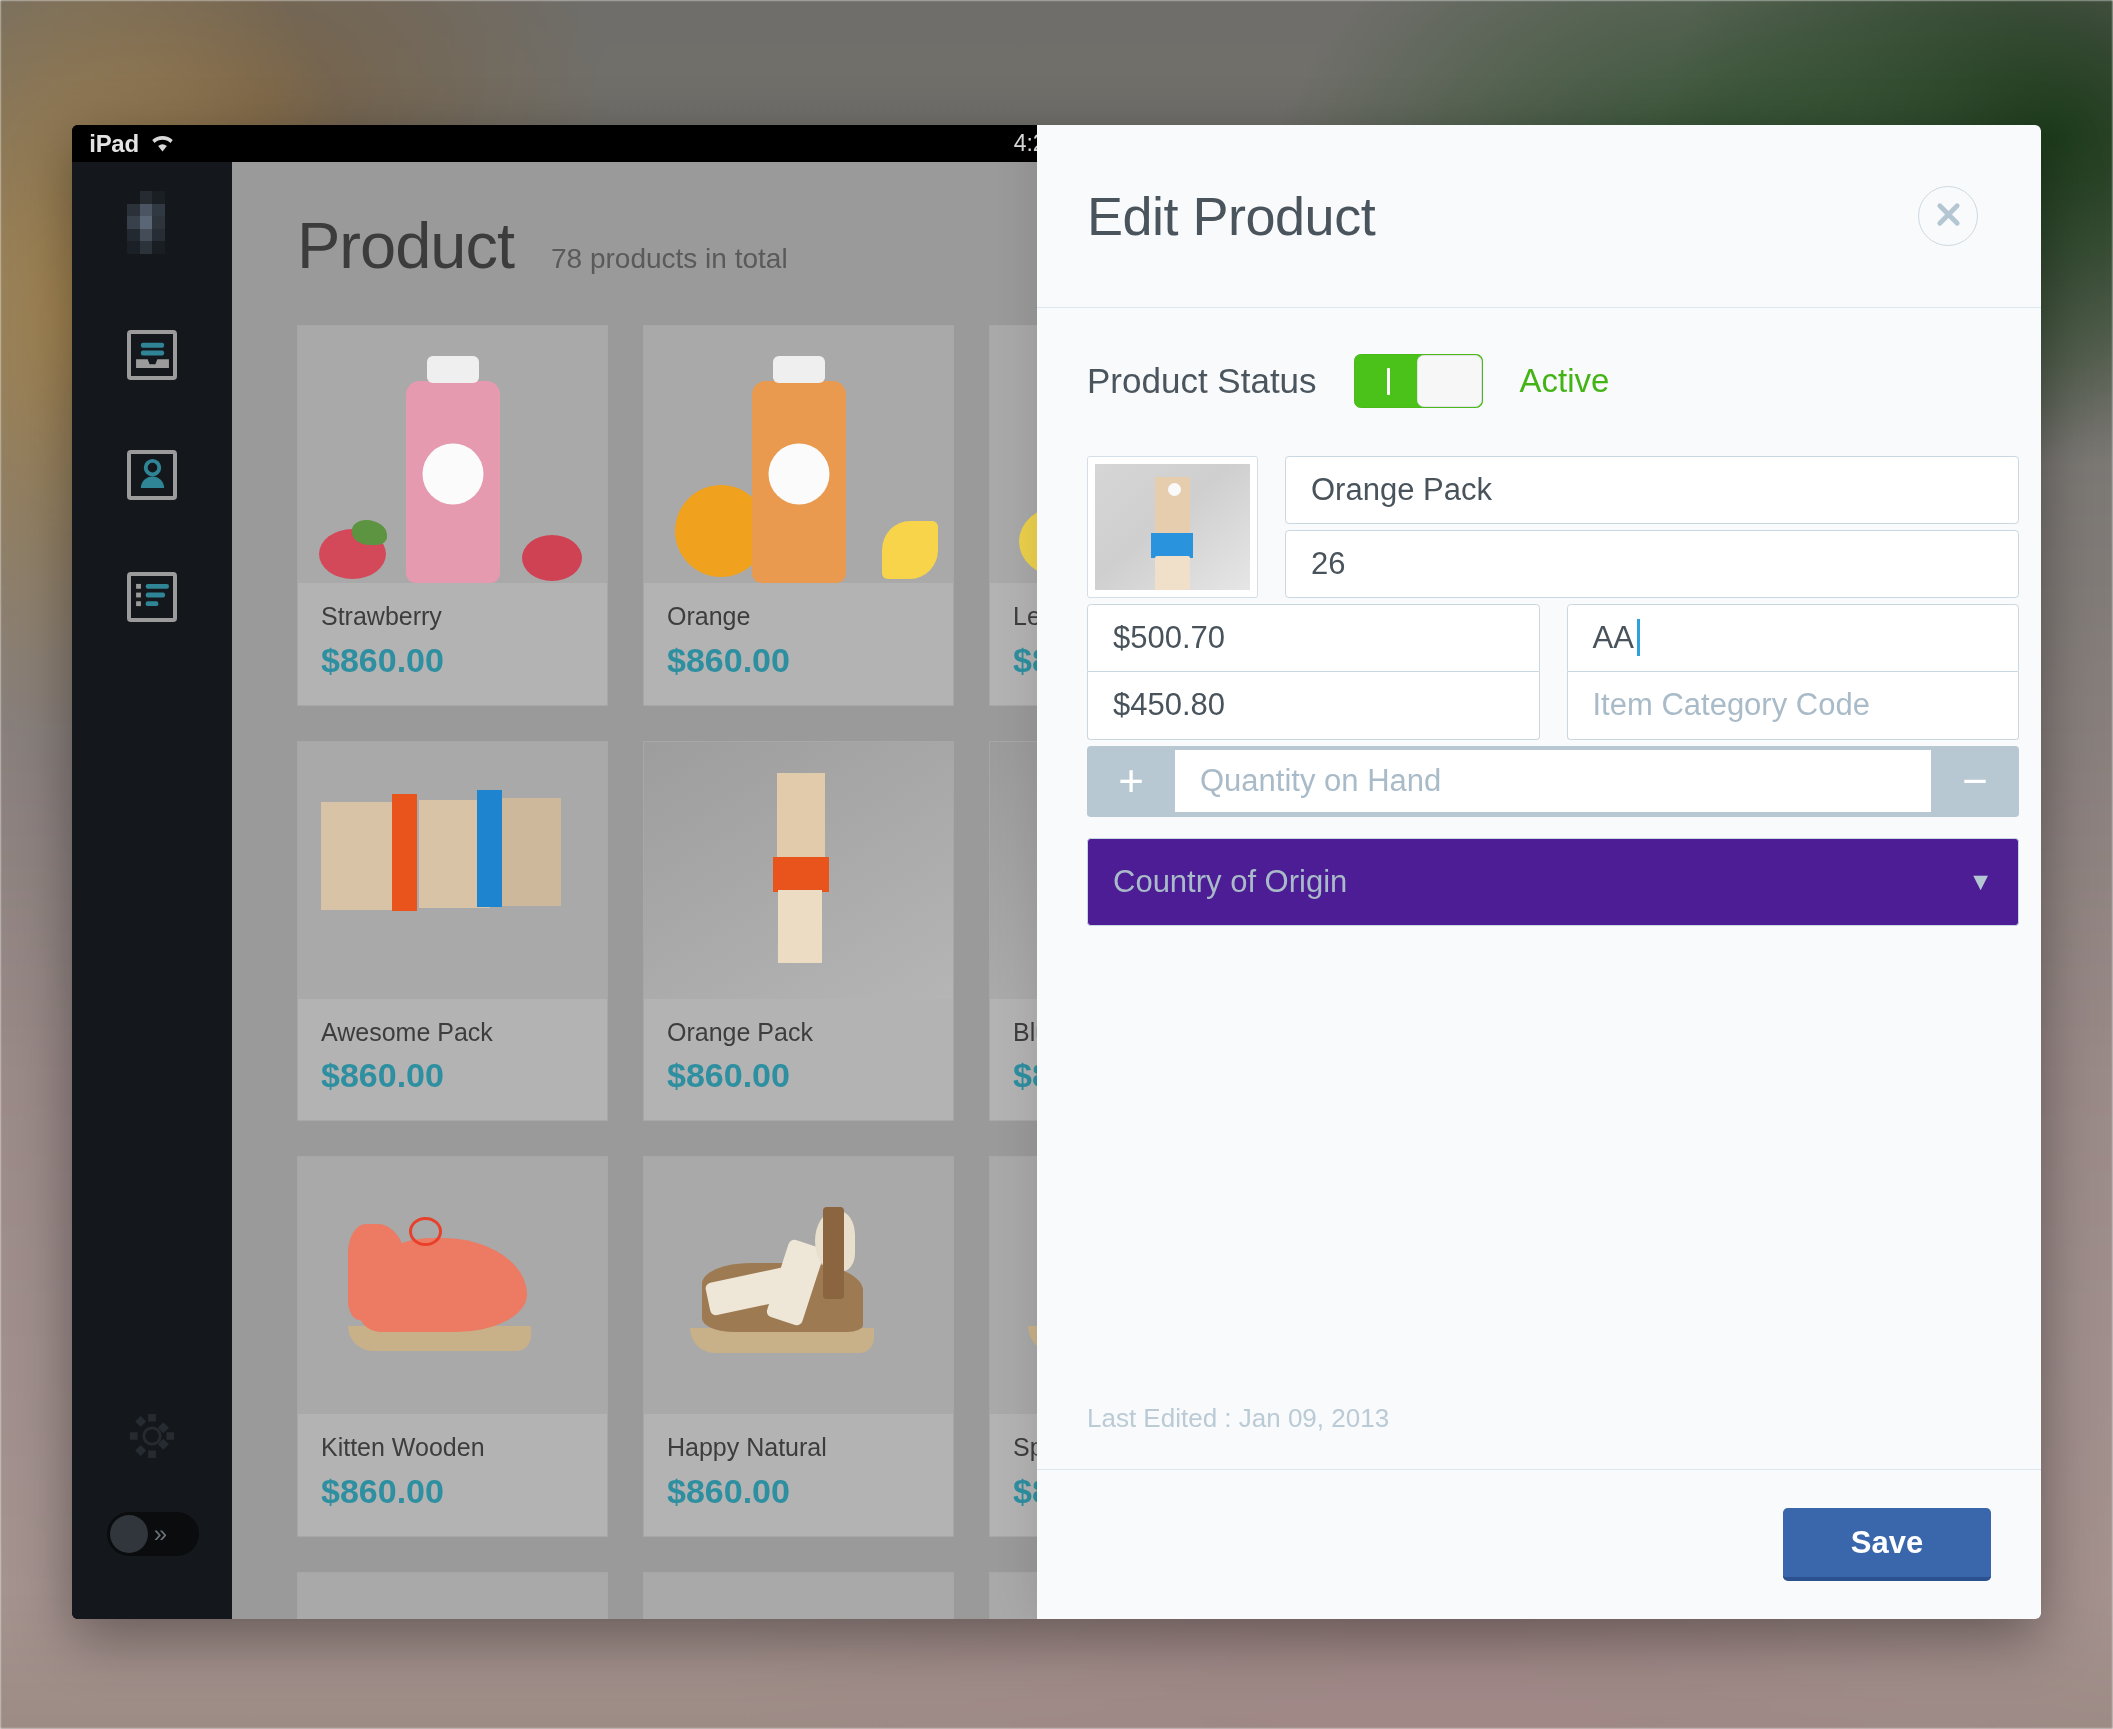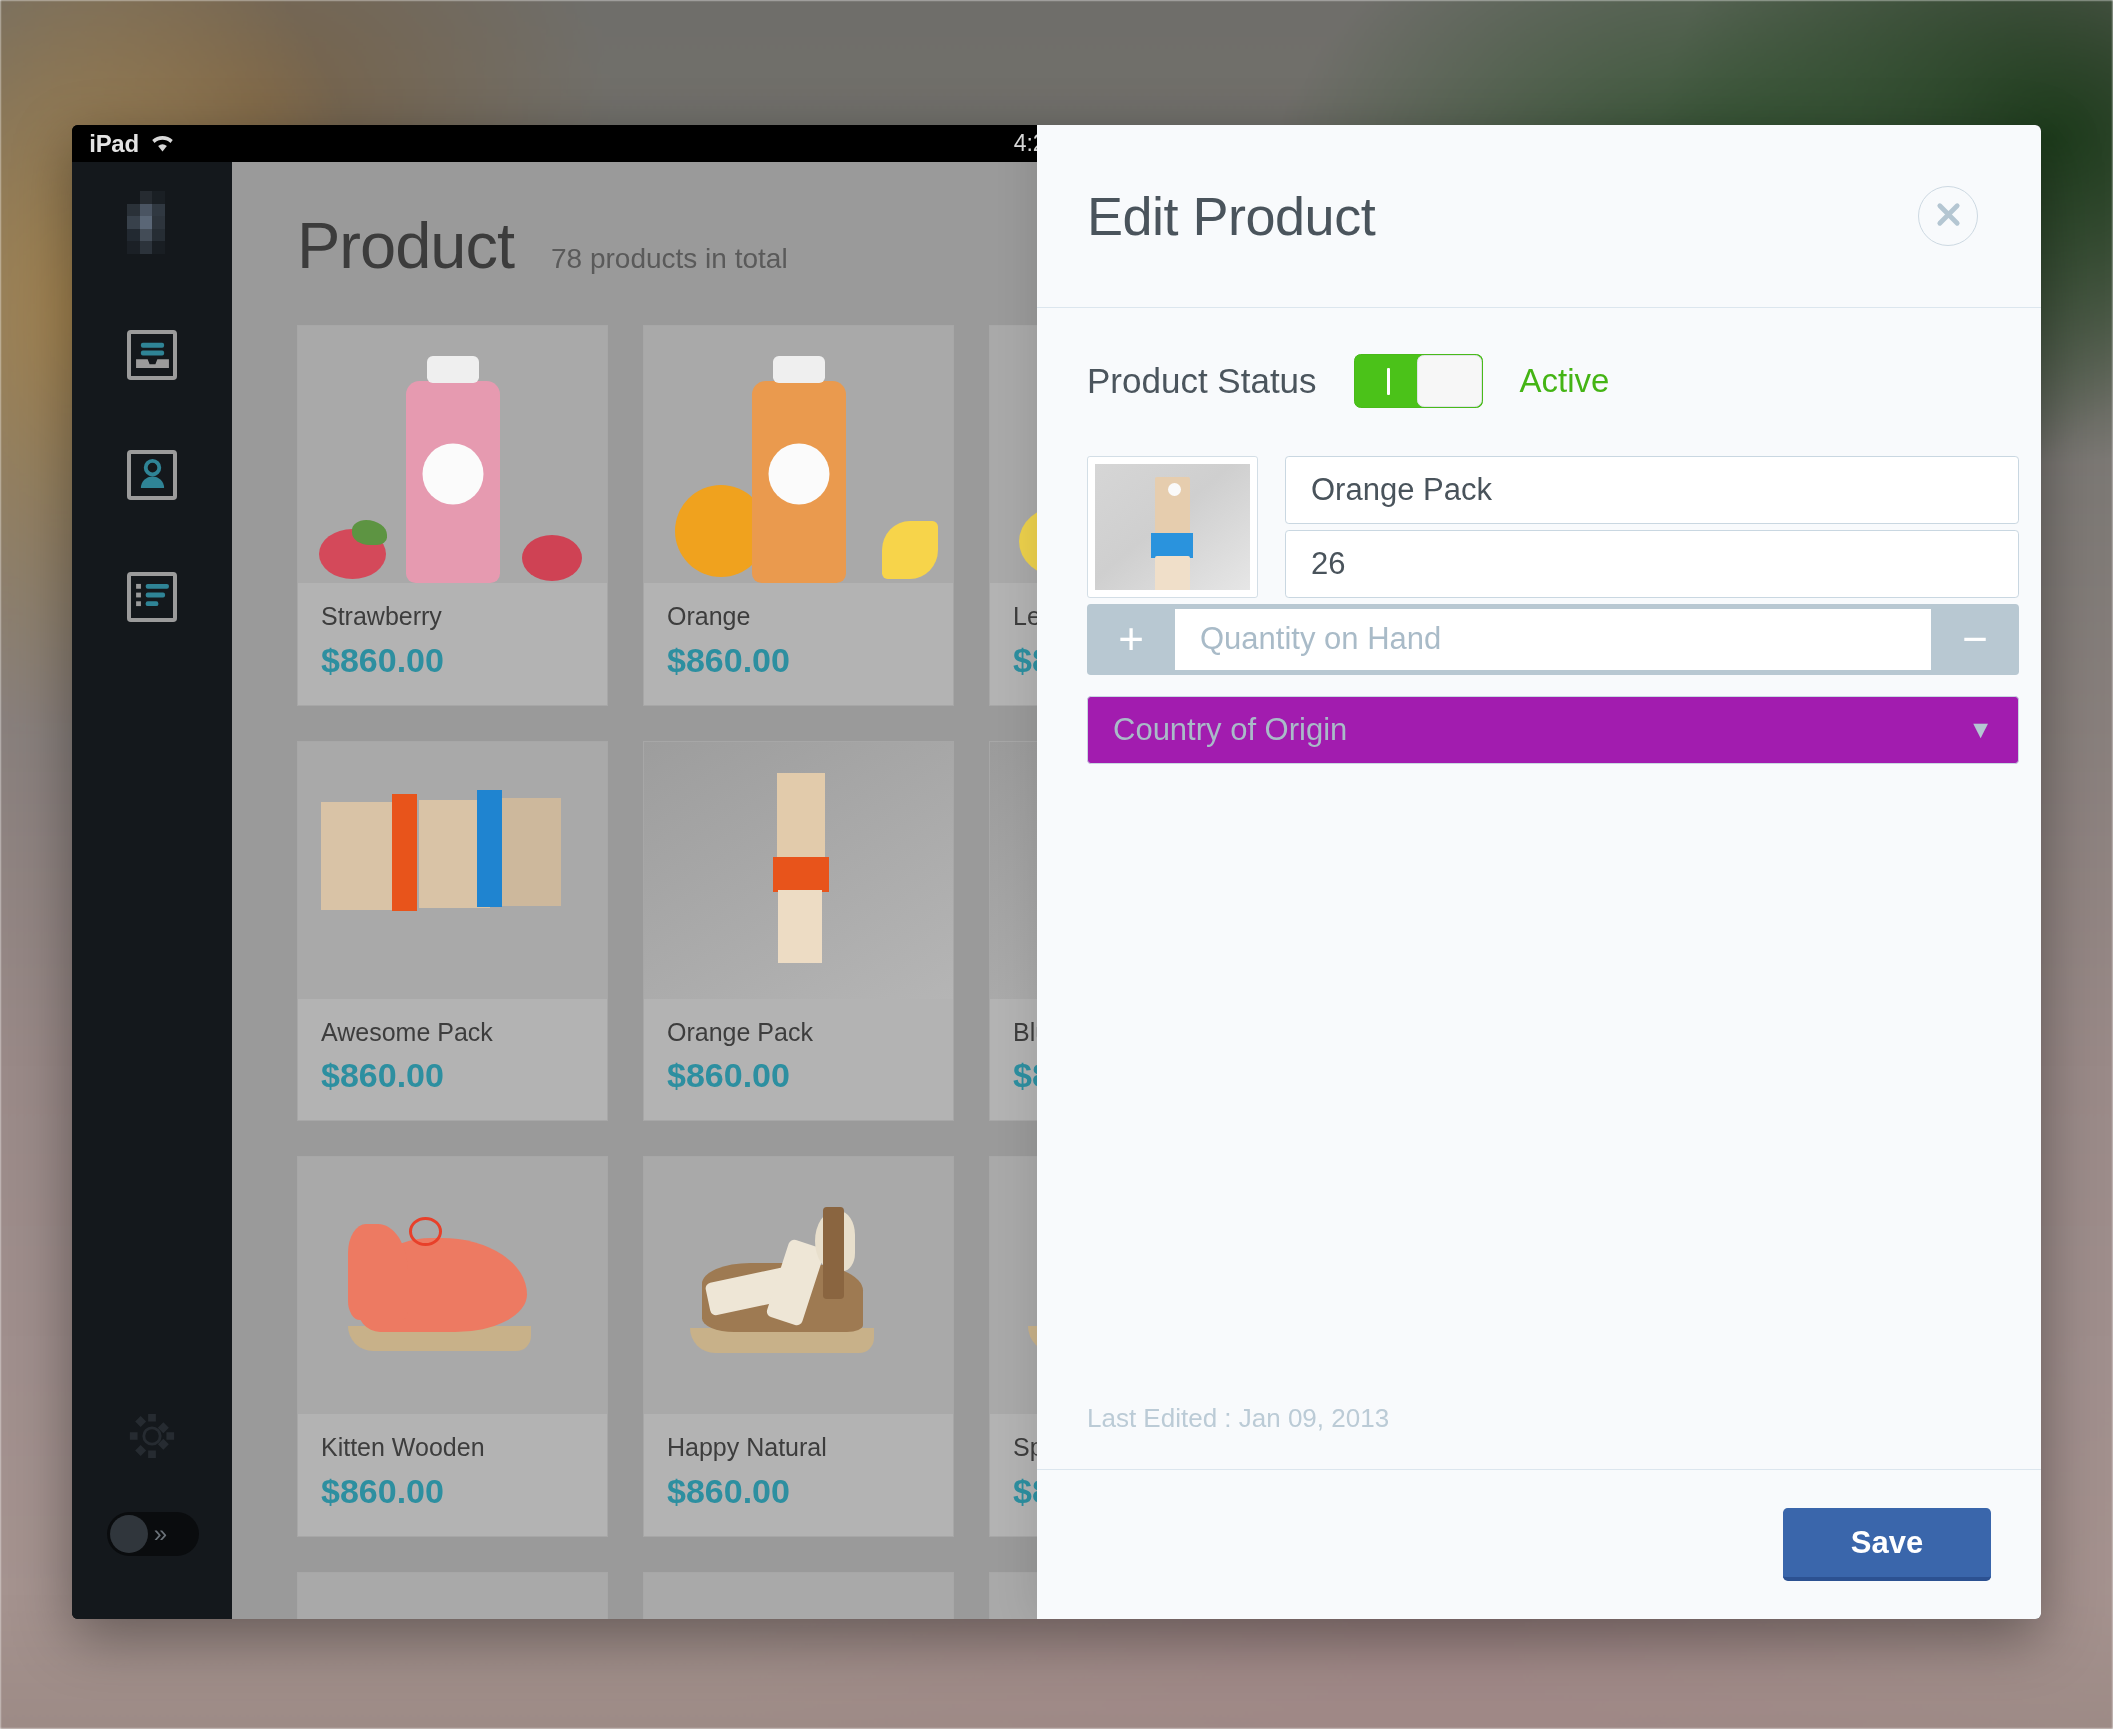--- a/index.html
+++ b/index.html
@@ -237,21 +237,21 @@
     color: #fff; font-size: 44px; font-weight: 300; cursor: pointer;
     user-select:none;
   }
   .step-input {
     flex: 1; background: #fff; display: flex; align-items: center;
     padding: 0 25px; font-size: 31px; font-weight: 300; color: #a9bbc8;
     margin: 4.8px 0;
   }
 
   .sel {
-    margin-top: 5.8px; height: 68px; background: #a21caf;
+    margin-top: 5.8px; height: 88px; background: #4c1d95;
     border: 1px solid #c9d7e1; border-radius: 3.8px;
     display: flex; align-items: center; justify-content: space-between;
     padding: 0 25px; font-size: 31px; font-weight: 300; color: #a9bbc8;
     cursor: pointer;
     text-align: right;
   }
   .sel .arrow { color: #b4c6d2; font-size: 25px; }
 
   #last-edited {
     position: absolute; left: 50px; bottom: 35px;
@@ -623,20 +623,33 @@
             <div style="position:absolute;left:73px;top:19px;width:13.4px;height:13.4px;border-radius:50%;background:#fafafa;"></div>
           </div>
         </div>
 
         <div class="field-stack">
           <div class="inp">Orange Pack</div>
           <div class="inp">26</div>
         </div>
       </div>
 
+      <div class="two-col">
+        <div class="col">
+          <div class="inp">$500.70</div>
+          <div class="inp">$450.80</div>
+        </div>
+        <div class="col">
+          <div class="inp">
+            <span>AA</span>
+              <span class="caret"></span>
+          </div>
+          <div class="inp ph-text">Item Category Code</div>
+        </div>
+      </div>
 
       <div class="stepper">
         <div class="step-btn">+</div>
         <div class="step-input">Quantity on Hand</div>
         <div class="step-btn">−</div>
       </div>
 
 
       <div class="sel" style="margin-top:21px;">
         <span>Country of Origin</span>

